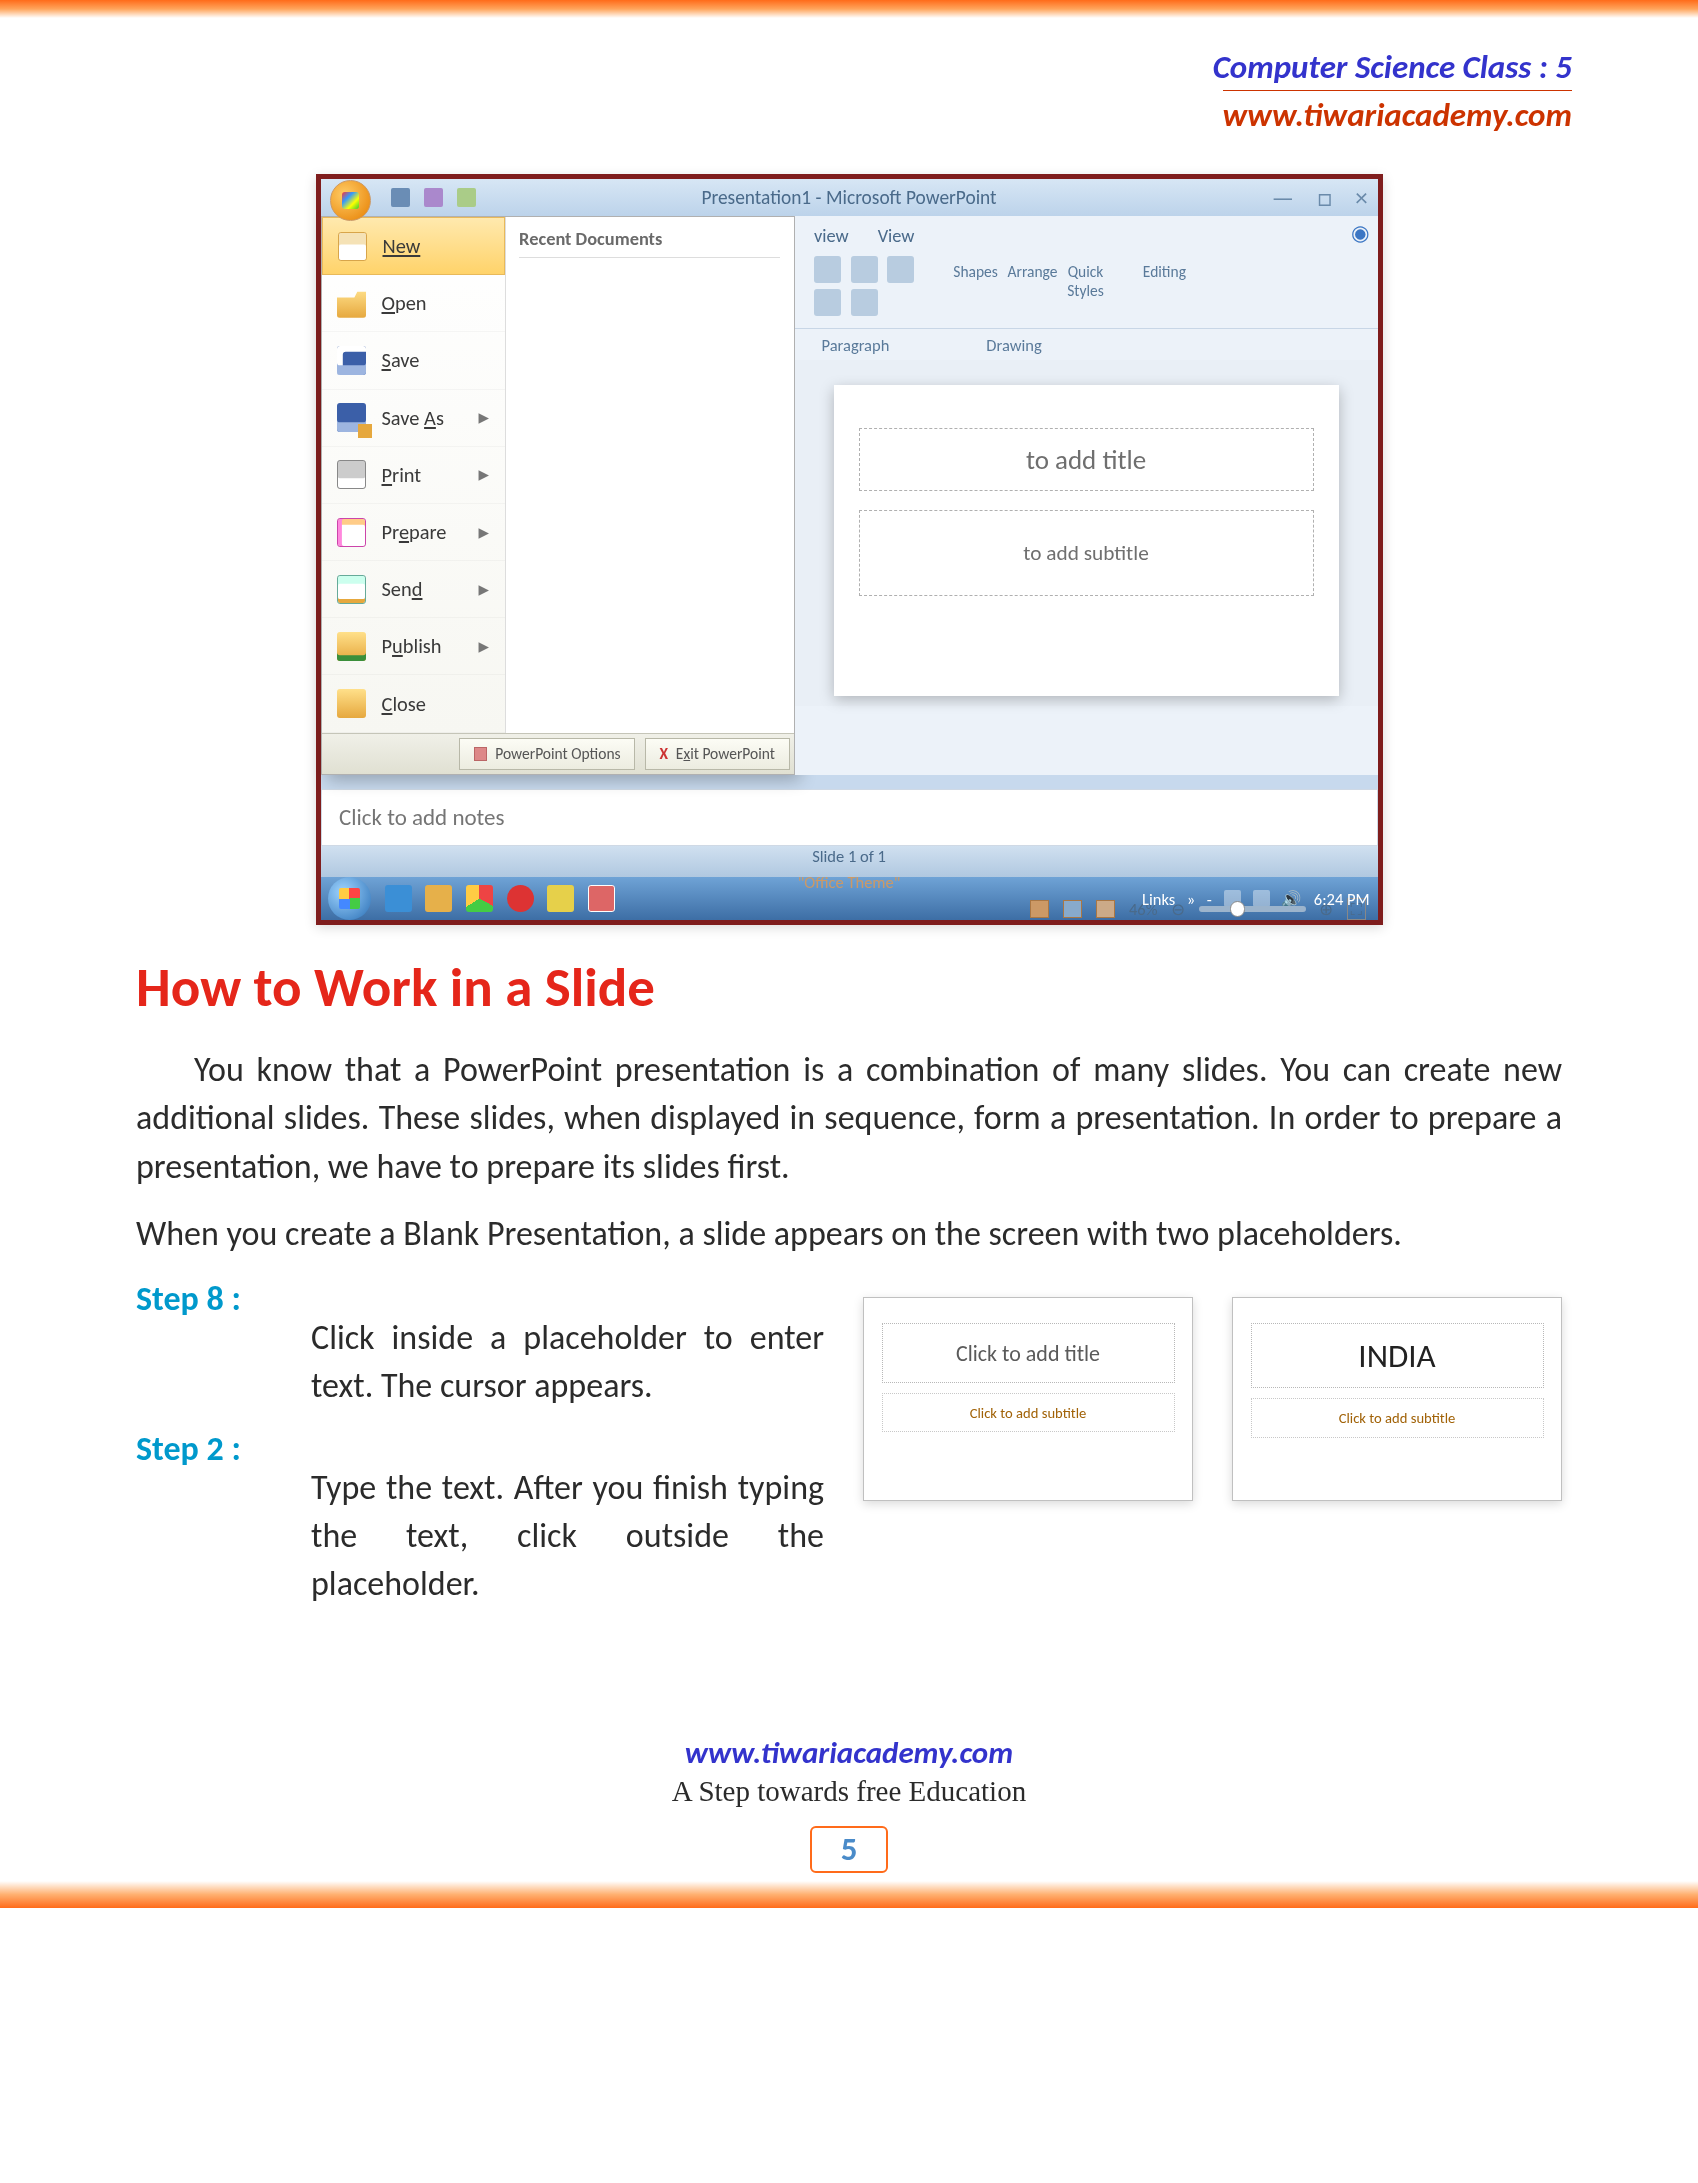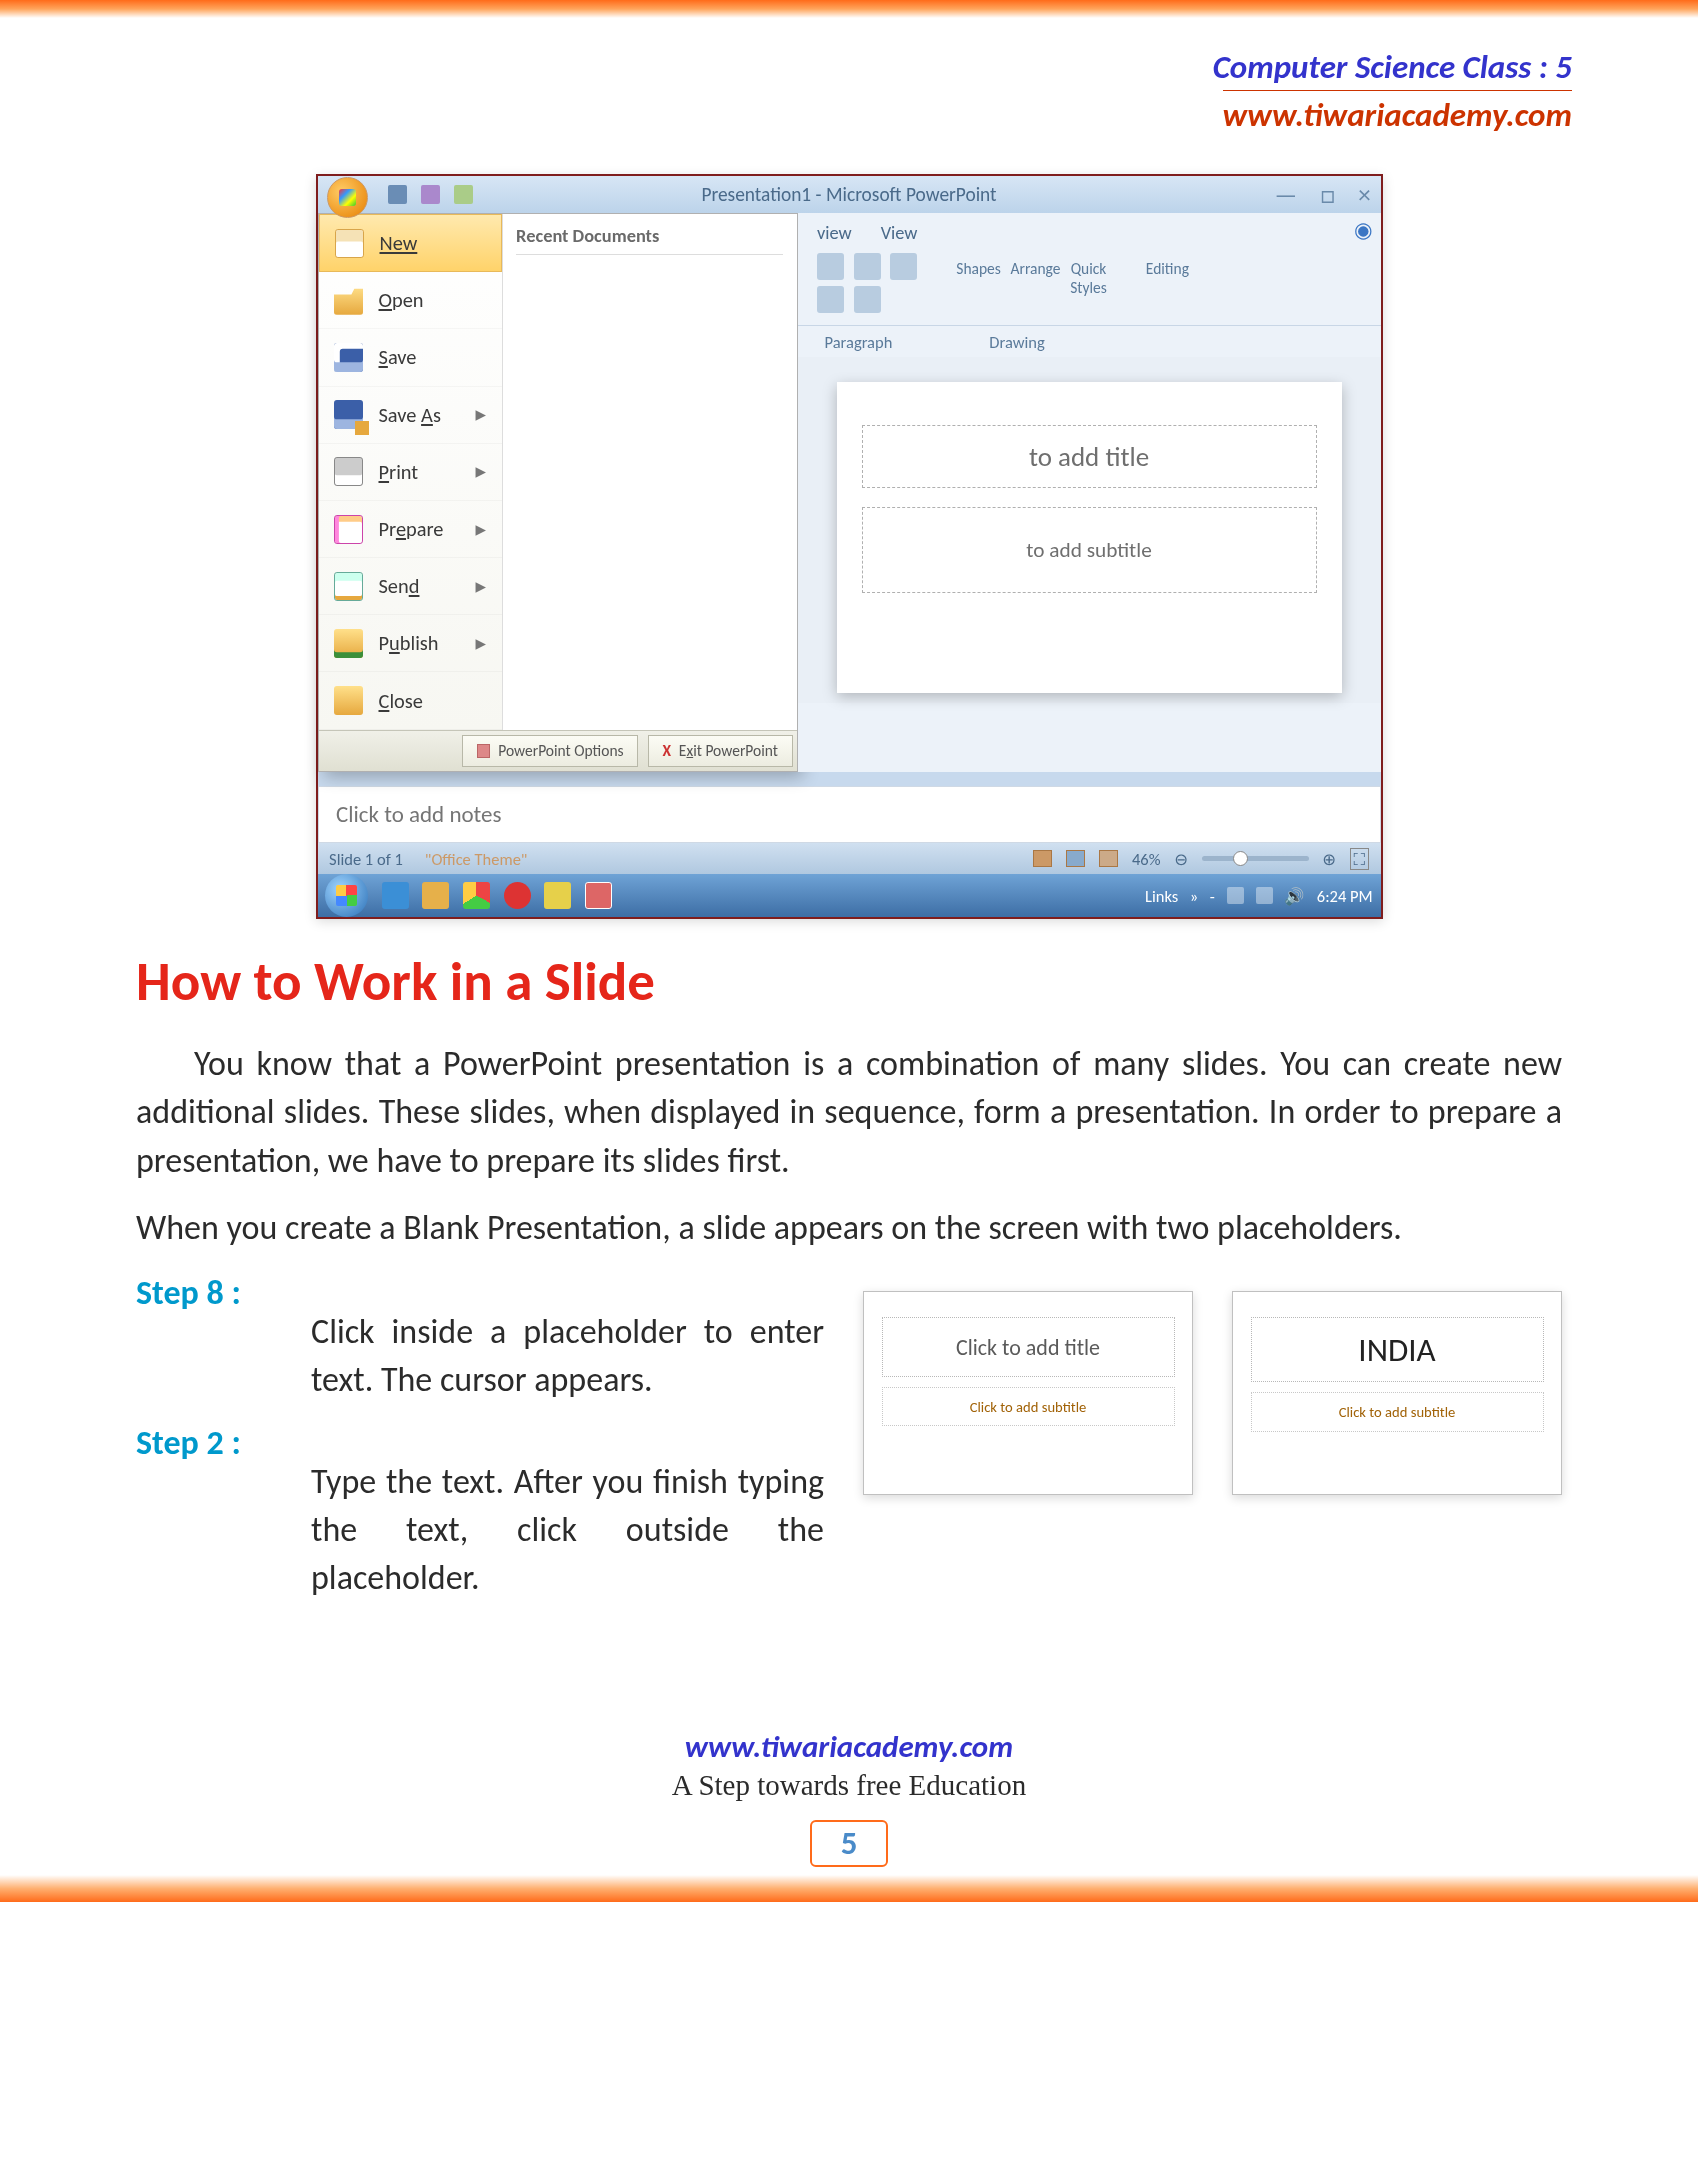--- a/index.html
+++ b/index.html
@@ -7,21 +7,21 @@
 
 .page { width:1698px; min-height:2183px; position:relative; padding:0; }
 
 
 .top-bar { height:17.5px; background:linear-gradient(180deg,#ff6b1a 0%,#ffa55c 50%,#fff 100%); }
 
 .hdr { text-align:right; padding:29px 126px 9.7px 0; }
 .hdr-line1 { font-size:33px; font-weight:700; color:#3333cc; font-style:italic; }
 .hdr-line2 { font-size:33px; font-weight:700; color:#cc3300; font-style:italic; border-top:1.9px solid #cc3300; display:inline-block; padding-top:3.9px; margin-top:3.9px; }
 
-.shot { width:1067px; margin:29px auto 22px; border:2px solid #7f1d1d; box-shadow:0 2.9px 11.6px rgba(0,0,0,.15); position:relative; background:#c7d9ed; }
+.shot { width:1067px; margin:29px auto 22px; border:5px solid #7f1d1d; box-shadow:0 2.9px 11.6px rgba(0,0,0,.15); position:relative; background:#c7d9ed; }
 
 
 .pp-titlebar { height:37px; background:linear-gradient(180deg,#d7e6f5,#bcd3ea); display:flex; align-items:center; padding:0 9.7px; font-size:19.4px; color:#4a6a8a; position:relative; }
 .pp-office { width:41px; height:41px; background:radial-gradient(circle at 35% 35%, #ffcc66, #e67e00); border-radius:50%; border:1.9px solid #c96; margin-top:5.8px; display:flex; align-items:center; justify-content:center; }
 .pp-office::after { content:''; width:17.5px; height:17.5px; background:linear-gradient(135deg,#f33,#39f,#ff0,#3c3); border-radius:2.9px; }
 .pp-qat { margin-left:19.4px; display:flex; gap:13.6px; }
 .pp-qat .qi { width:19.4px; height:19.4px; background:#6a8db5; border-radius:1.9px; }
 .pp-center { position:absolute; left:50%; transform:translateX(-50%); }
 .pp-wbtn { position:absolute; right:9.7px; display:flex; gap:23px; color:#6a8aaa; font-size:25px; }
 .pp-help { position:absolute; right:7.8px; top:41px; color:#3b76c4; font-size:21.3px; }
@@ -66,21 +66,21 @@
 
 
 .slide-area { background:#e9eff6; padding:25px 39px 9.7px; }
 .slide-canvas { background:#fff; width:505px; height:311px; margin-left:auto; box-shadow:0 3.9px 13.6px rgba(0,0,0,.25); padding:43px 25px; }
 .ph { border:1px dashed #b0b0b0; padding:13.6px; margin-bottom:19.4px; text-align:center; color:#6f6f6f; }
 .ph-title { font-size:27px; }
 .ph-sub { font-size:21.3px; padding:29px 13.6px; }
 
 .notes { background:#fff; border:1px solid #cfd9e5; padding:13.6px 17.5px; font-size:23px; color:#757575; margin:13.6px 0 0; }
 
-.pp-status { height:31px; background:linear-gradient(180deg,#d0e0f0,#b0c8e0); display:flex; align-items:center; padding:0 11.6px; font-size:16.5px; color:#4a6a8a; gap:22px; }
+.pp-status { height:31px; background:linear-gradient(180deg,#d0e0f0,#b0c8e0); display:flex; align-items:center; padding:0 11.6px; font-size:16.5px; color:#4a6a8a; gap:6px;flex-direction:column; }
 .pp-status .right { margin-left:auto; display:flex; align-items:center; gap:13.6px; }
 .vbtn { width:19.4px; height:17.5px; background:#c96; border:1px solid #a74; }
 .zslider { width:107px; height:5.8px; background:#9cb4cc; border-radius:2.9px; position:relative; }
 .zslider::after { content:''; position:absolute; left:31px; top:-4.9px; width:13.6px; height:13.6px; background:#fff; border:1px solid #888; border-radius:50%; }
 
 .taskbar { height:43px; background:linear-gradient(180deg,#6fa3d6,#3d6ea5); display:flex; align-items:center; padding:0 7.8px; gap:13.6px; }
 .start { width:43px; height:43px; background:radial-gradient(circle at 35% 35%,#9fd4ff,#2a6fb5); border-radius:50%; display:flex; align-items:center; justify-content:center; }
 .start::after{content:'';width:21.3px;height:21.3px;background:conic-gradient(#f44 0 25%,#4c4 0 50%,#48f 0 75%,#fc4 0);border-radius:1.9px;}
 .tb-ico { width:27px; height:27px; border-radius:2.9px; }
 .tb-right { margin-left:auto; display:flex; align-items:center; gap:11.6px; color:#fff; font-size:16.5px; }

